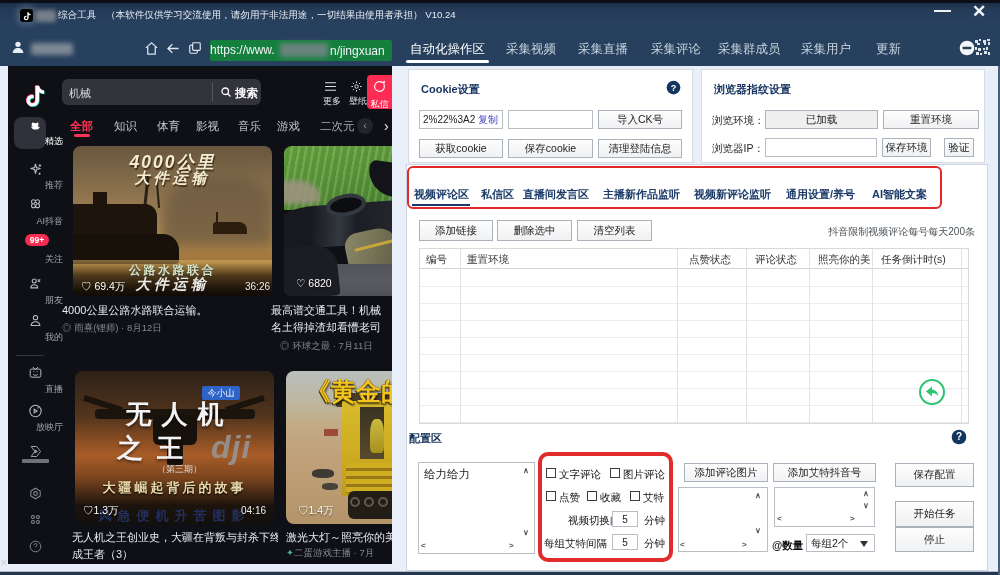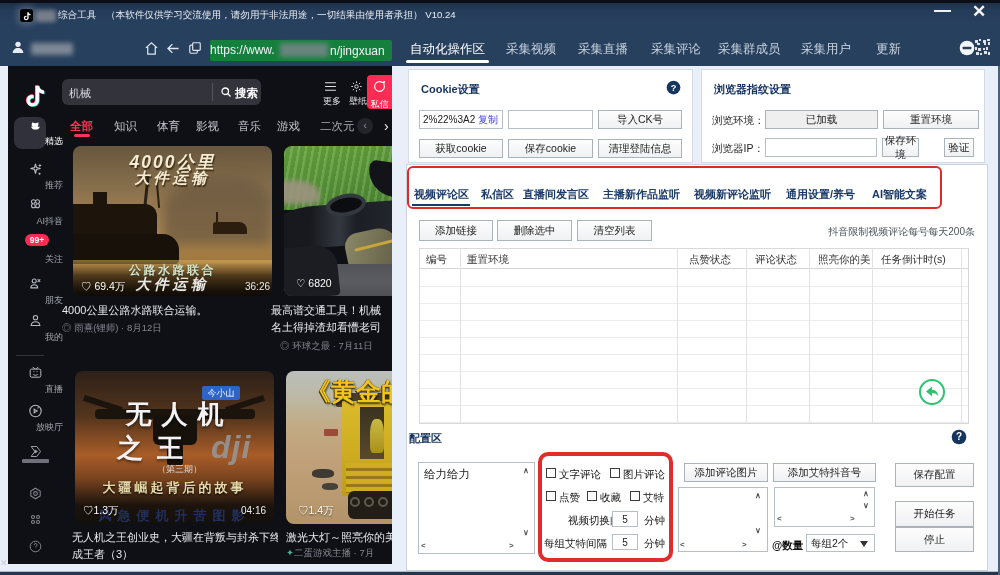--- a/index.html
+++ b/index.html
@@ -313,21 +313,21 @@
 <div class="abs btn" style="left:598px;top:110px;width:84px;height:19px;">导入CK号</div>
 <div class="abs btn" style="left:419px;top:139px;width:84px;height:19px;">获取cookie</div>
 <div class="abs btn" style="left:508px;top:139px;width:85px;height:19px;">保存cookie</div>
 <div class="abs btn" style="left:598px;top:139px;width:84px;height:19px;">清理登陆信息</div>
 <div class="abs gtitle" style="left:714px;top:82px;">浏览器指纹设置</div>
 <div class="abs rlabel" style="left:712px;top:114px;">浏览环境：</div>
 <div class="abs btn" style="left:765px;top:110px;width:113px;height:19px;background:#efefef;">已加载</div>
 <div class="abs btn" style="left:883px;top:110px;width:96px;height:19px;">重置环境</div>
 <div class="abs rlabel" style="left:712px;top:142px;">浏览器IP：</div>
 <div class="abs field" style="left:765px;top:138px;width:112px;height:19px;"></div>
-<div class="abs btn" style="left:882px;top:138px;width:37px;height:19px;">保存环境</div>
+<div class="abs btn" style="left:882px;top:138px;width:49px;height:19px;">保存环境</div>
 <div class="abs btn" style="left:944px;top:138px;width:30px;height:19px;">验证</div>
 
 <div class="abs redbox" style="left:407px;top:166px;width:535px;height:43px;"></div>
 <div class="rtab" style="left:414px;">视频评论区</div>
 <div class="abs" style="left:412px;top:204px;width:58px;height:2px;background:#1b3a68;"></div>
 <div class="rtab" style="left:481px;">私信区</div>
 <div class="rtab" style="left:523px;">直播间发言区</div>
 <div class="rtab" style="left:603px;">主播新作品监听</div>
 <div class="rtab" style="left:694px;">视频新评论监听</div>
 <div class="rtab" style="left:786px;">通用设置/养号</div>

